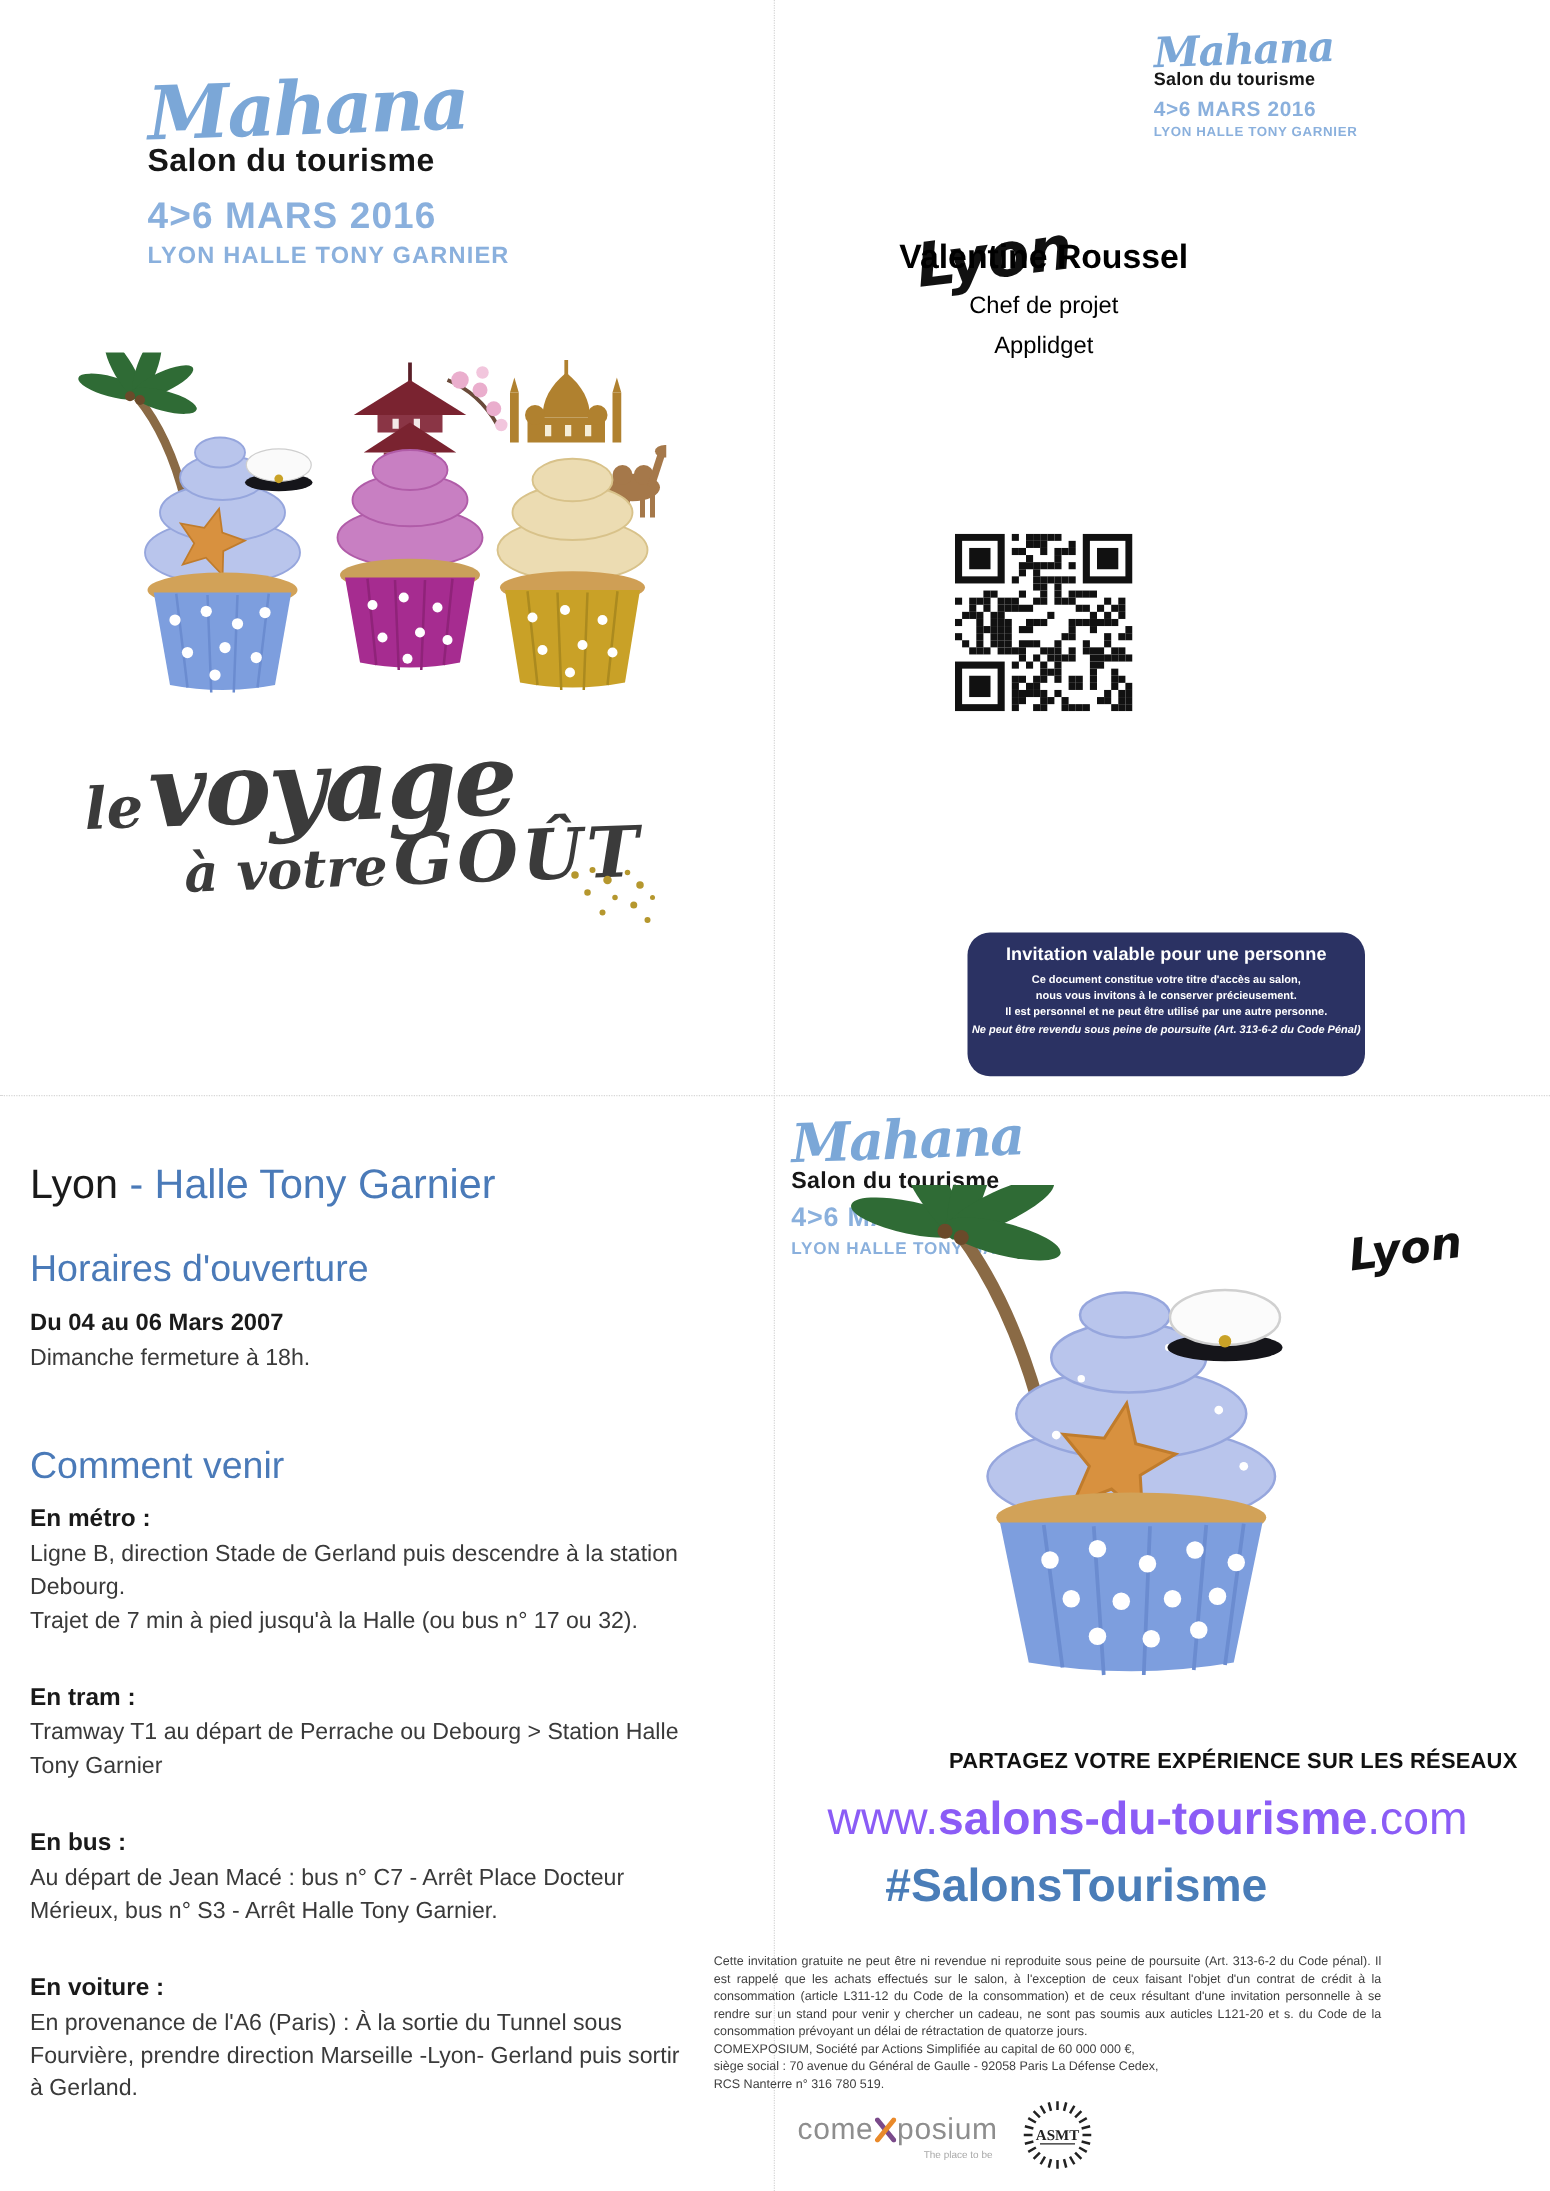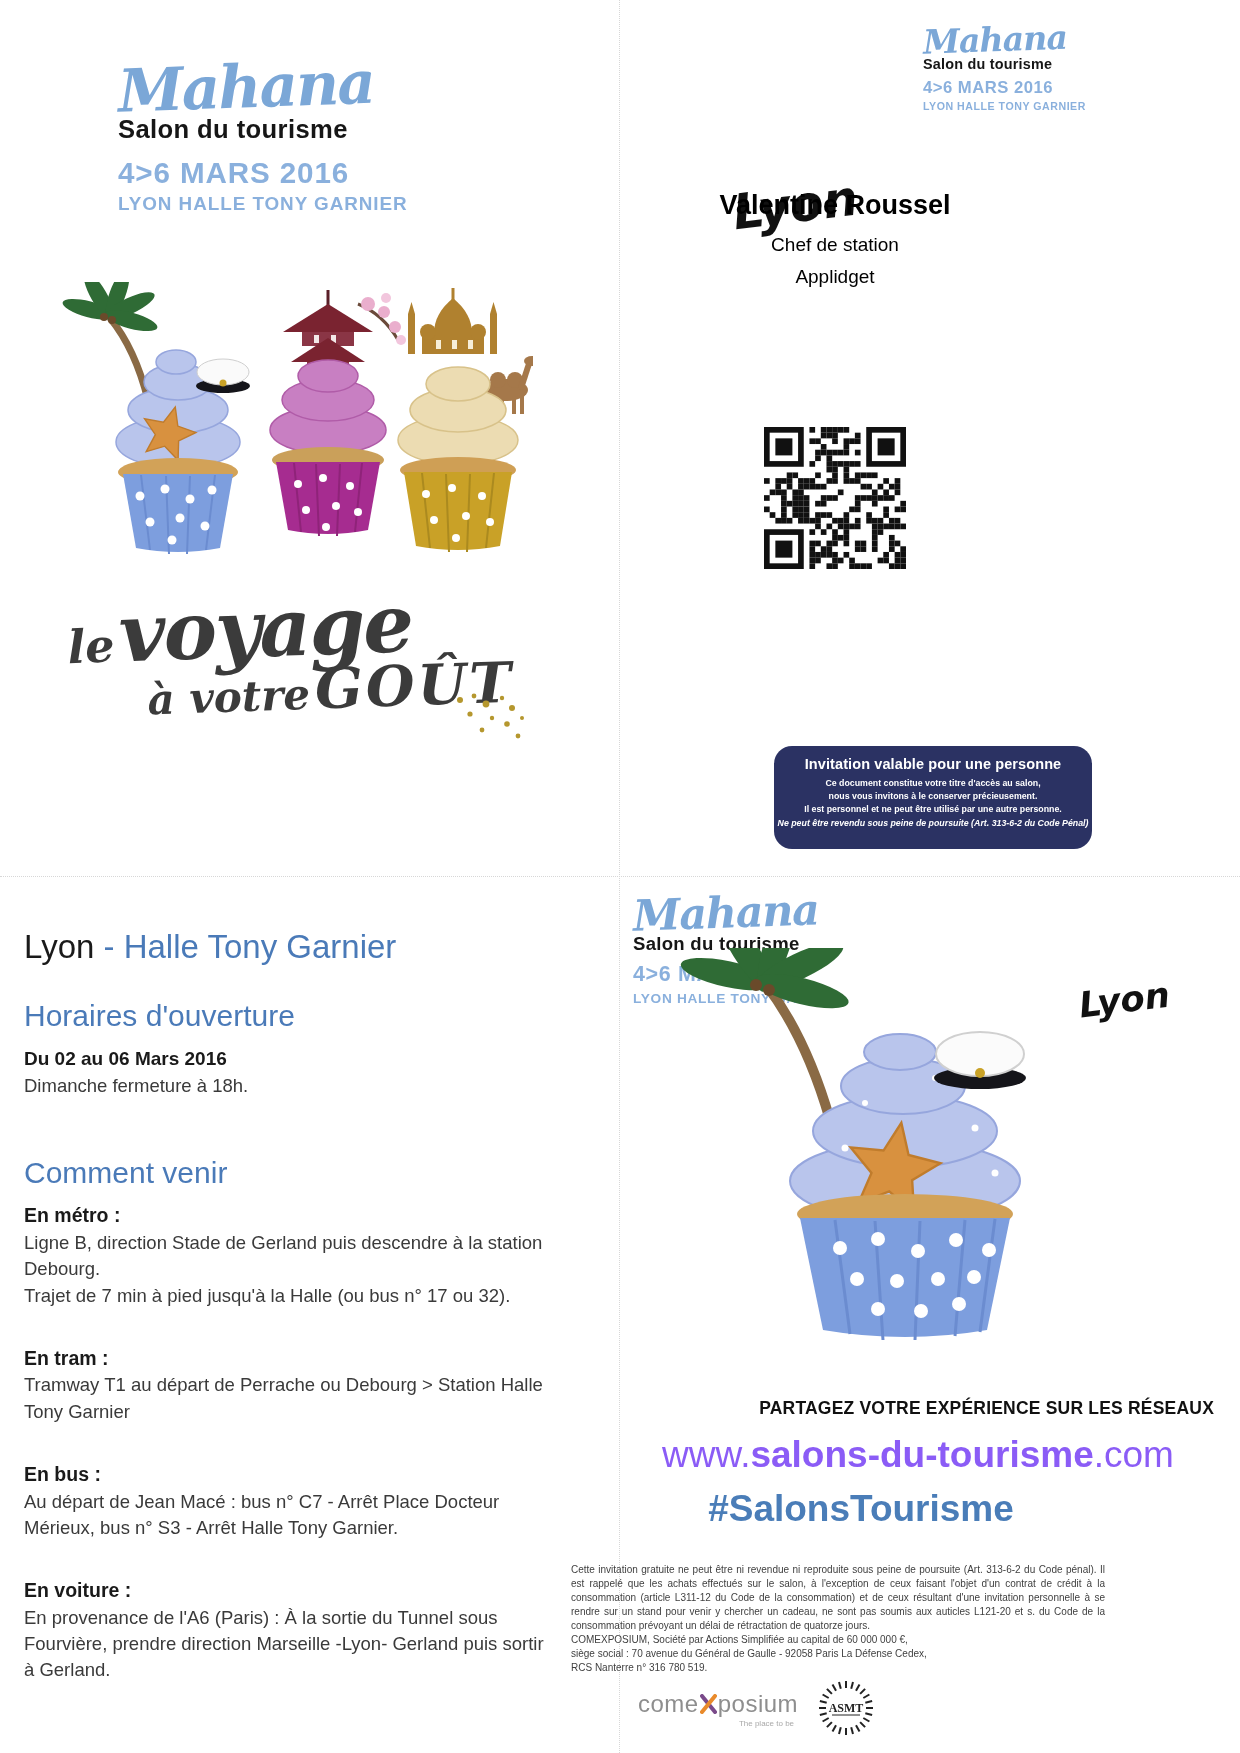--- a/index.html
+++ b/index.html
@@ -32,21 +32,21 @@
   .tg2-small{font-size:42px;font-weight:bold;}
   .tg2-big{font-size:56px;font-weight:bold;letter-spacing:3px;}
 
   
   .attendee{left:620px;top:190px;width:430px;text-align:center;color:#000;}
   .att-name{font-size:27px;font-weight:700;}
   .att-role{font-size:19px;margin-top:13px;}
   .att-co{font-size:19px;margin-top:10px;}
 
   
-  .invbox{left:774px;top:746px;width:318px;height:103px;background:#2b3263;border-radius:18px;
+  .invbox{left:774px;top:746px;width:318px;height:115px;background:#2b3263;border-radius:18px;
           color:#fff;text-align:center;}
   .inv-title{font-size:14.5px;font-weight:700;margin-top:10px;letter-spacing:0.1px;}
   .inv-lines{margin-top:5px;font-size:8.8px;font-weight:700;line-height:1.5;}
   .inv-italic{font-style:italic;text-align:center;}
 
   
   .info{left:24px;top:900px;width:534px;font-size:18.5px;line-height:1.42;color:#3a3a3a;}
   .info-title{font-size:33px;margin-top:24px;color:#1a1a1a;}
   .info-title .blue{color:#4a7ab8;}
   .h-blue{color:#4a7ab8;font-size:30px;margin-top:52px;}
@@ -247,21 +247,21 @@
   <div class="logo logo-sm" style="left:923px;top:22px;width:24em;">
     <div class="l-script">Mahana</div>
     <div class="l-sub">Salon du tourisme</div>
 
     <div class="l-dates">4&gt;6 MARS 2016</div>
     <div class="l-venue">LYON HALLE TONY GARNIER</div>
   </div>
 
   <div class="abs attendee">
     <div class="att-name">Valentine Roussel</div>
-    <div class="att-role">Chef de station</div>
+    <div class="att-role">Chef de projet</div>
     <div class="att-co">Applidget</div>
   </div>
 
   <svg id="qr" class="abs" style="left:764px;top:427px;" width="142" height="142" viewBox="0 0 150 150">
       <rect x="48" y="0" width="6" height="6" fill="#111"></rect>
       <rect x="60" y="0" width="6" height="6" fill="#111"></rect>
       <rect x="66" y="0" width="6" height="6" fill="#111"></rect>
       <rect x="72" y="0" width="6" height="6" fill="#111"></rect>
       <rect x="78" y="0" width="6" height="6" fill="#111"></rect>
       <rect x="84" y="0" width="6" height="6" fill="#111"></rect>
@@ -492,21 +492,21 @@
     </div>
   </div>
 
   <div class="abs info">
     <div class="info-title">
       <span>Lyon</span>
       <span class="blue">- Halle Tony Garnier</span>
     </div>
 
     <div class="h-blue first">Horaires d'ouverture</div>
-    <div class="bold-dates">Du 02 au 06 Mars 2016</div>
+    <div class="bold-dates">Du 04 au 06 Mars 2007</div>
     <div>Dimanche fermeture à 18h.</div>
 
     <div class="h-blue">Comment venir</div>
 
     <div class="sec-label tight">En métro :</div>
     <div>Ligne B, direction Stade de Gerland puis descendre à la station Debourg.</div>
     <div>Trajet de 7 min à pied jusqu'à la Halle (ou bus n° 17 ou 32).</div>
 
     <div class="sec-label">En tram :</div>
     <div>Tramway T1 au départ de Perrache ou Debourg &gt; Station Halle Tony Garnier</div>

